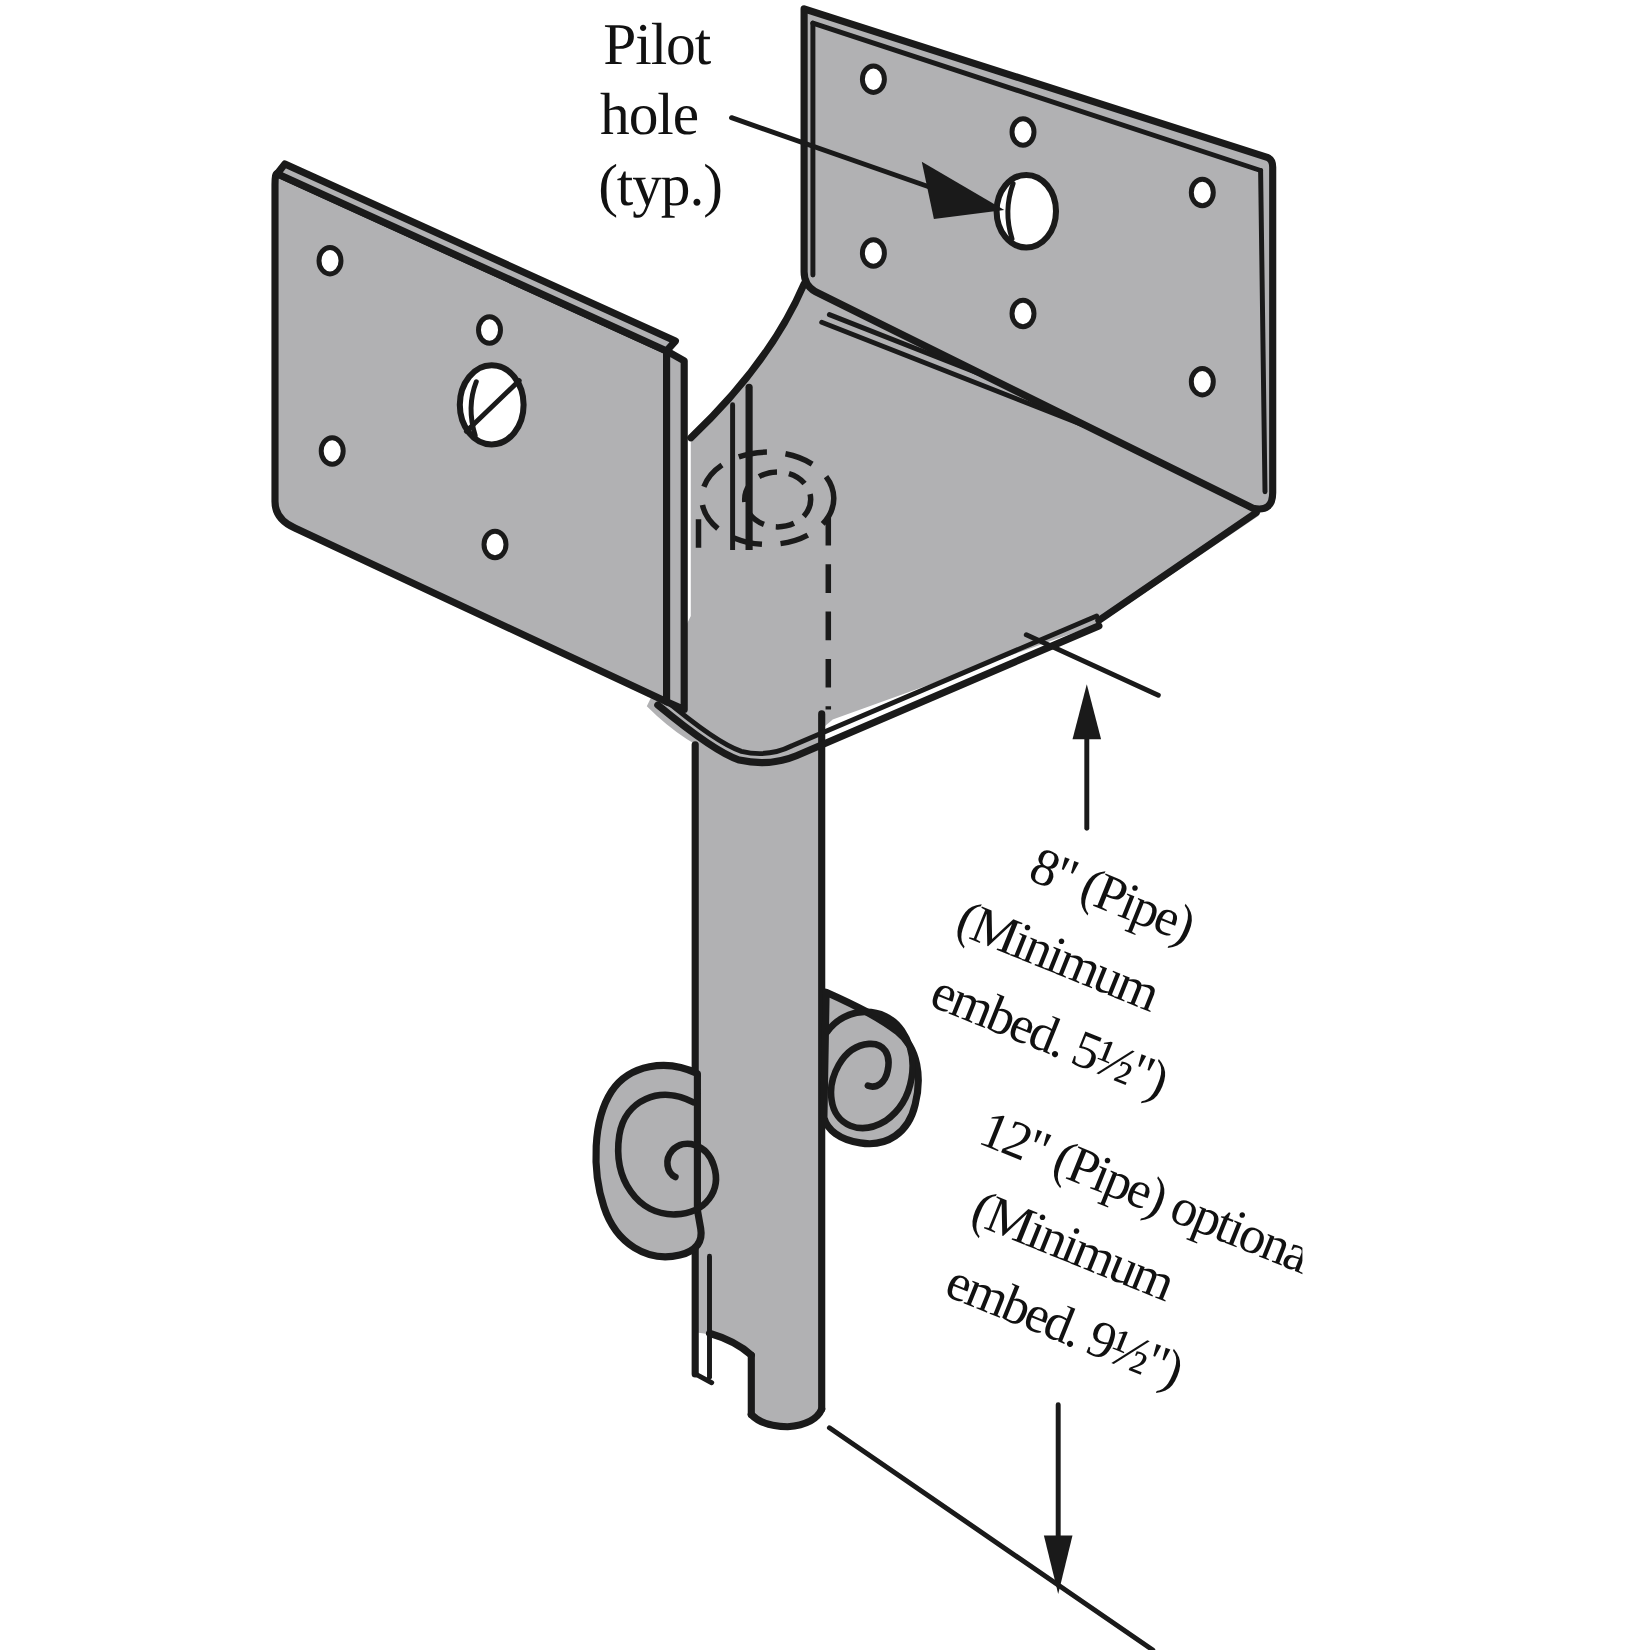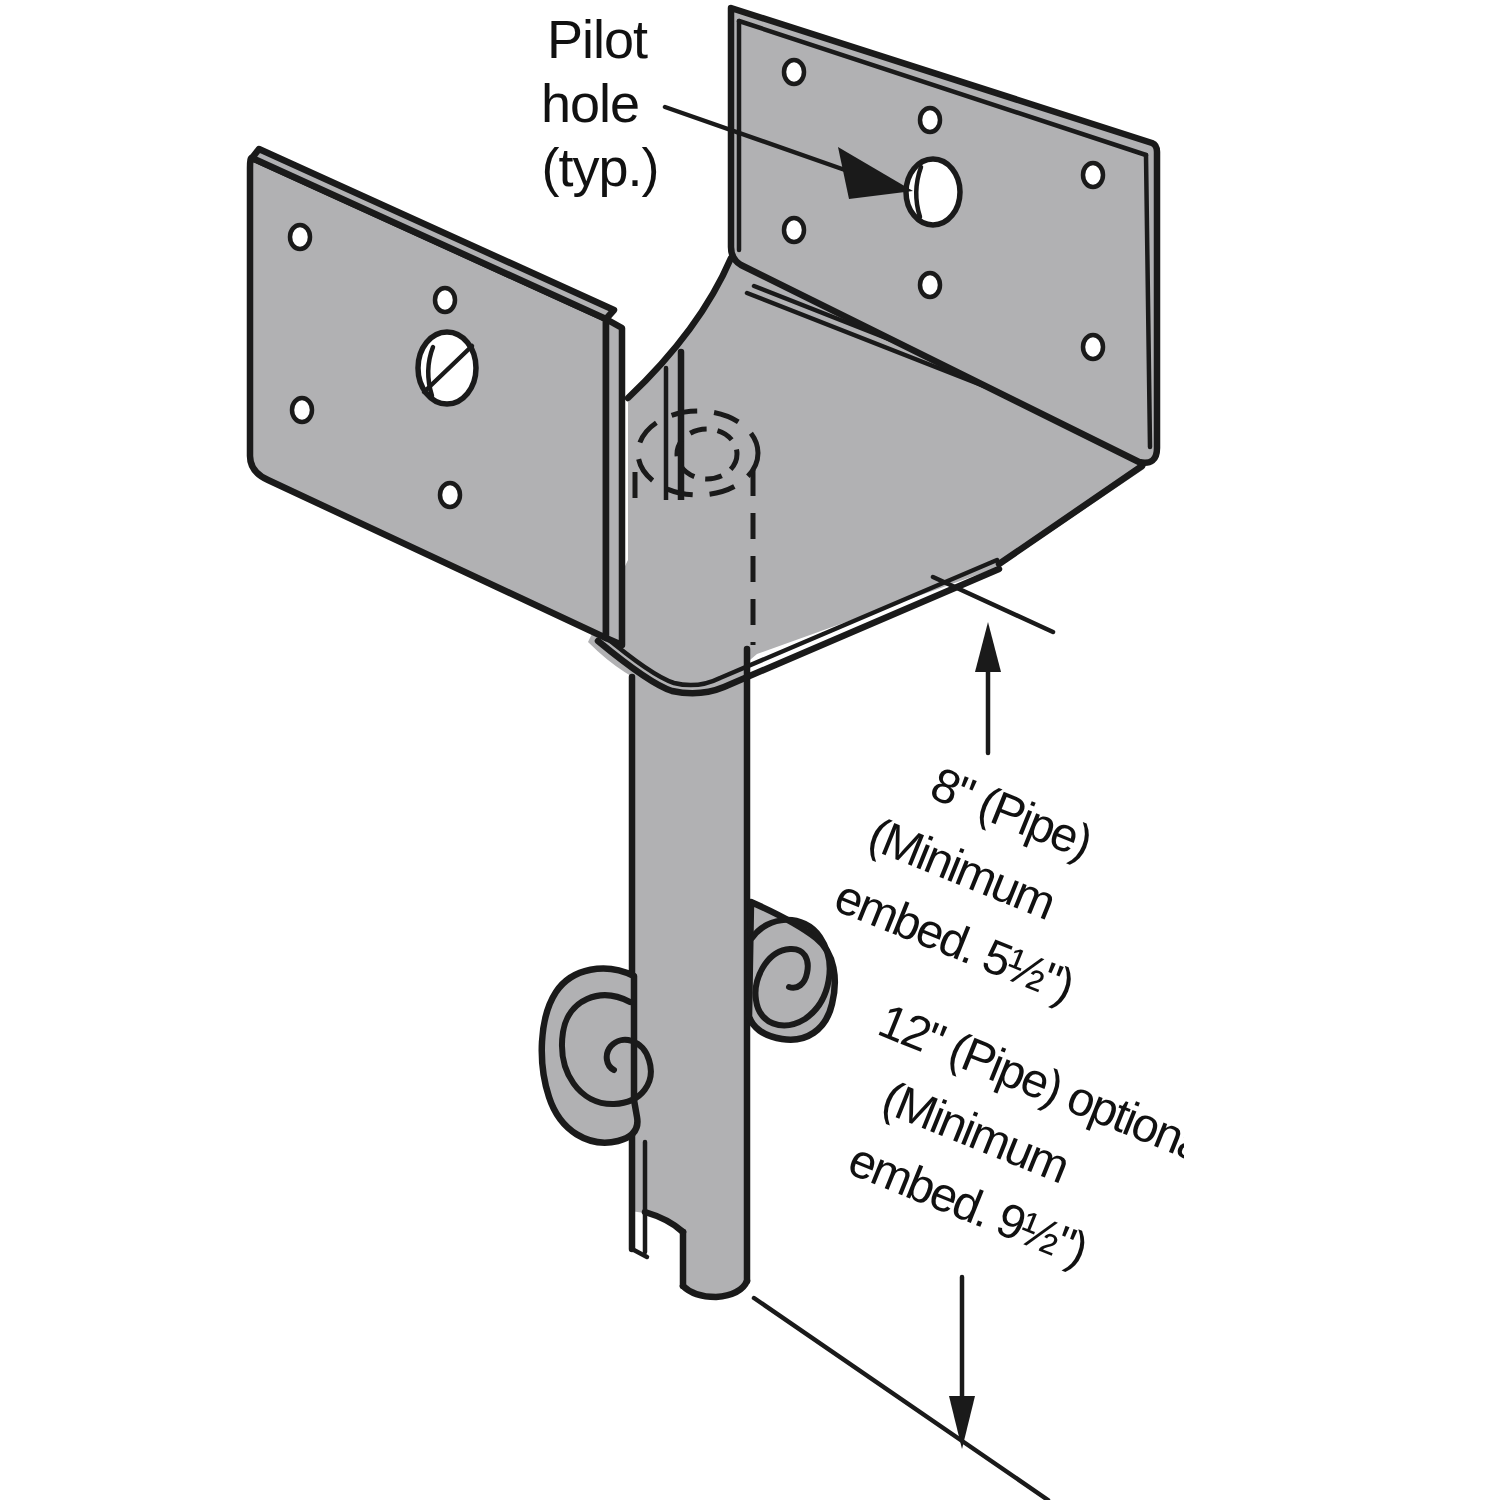--- a/index.html
+++ b/index.html
@@ -1,17 +1,17 @@
 <!DOCTYPE html>
 <html><head>
 <meta charset="utf-8">
 <style>
   html,body{margin:0;padding:0;background:#ffffff;}
   .stage{width:1184px;height:1500px;position:relative;background:#ffffff;overflow:hidden;
-         font-family:Liberation Sans, sans-serif;}
+         font-family:Liberation Serif, serif;}
   svg{display:block;}
   .steel{fill:#b1b1b3;stroke:none;}
   .edge{fill:none;stroke:#1a1a1a;stroke-width:6.5;stroke-linecap:round;stroke-linejoin:round;}
   .edge-thin{fill:none;stroke:#1a1a1a;stroke-width:4.5;stroke-linecap:round;stroke-linejoin:round;}
   .face{fill:#b1b1b3;stroke:#1a1a1a;stroke-width:6.5;stroke-linejoin:round;}
   .hole-s{fill:#ffffff;stroke:#1a1a1a;stroke-width:4.5;}
   .hole-l{fill:#ffffff;stroke:#1a1a1a;stroke-width:5.5;}
   .dash{fill:none;stroke:#1a1a1a;stroke-width:5;stroke-dasharray:26 17;stroke-linecap:butt;}
   .dash-sm{fill:none;stroke:#1a1a1a;stroke-width:5;stroke-dasharray:17 11;}
   .arrowhead{fill:#1a1a1a;stroke:none;}

